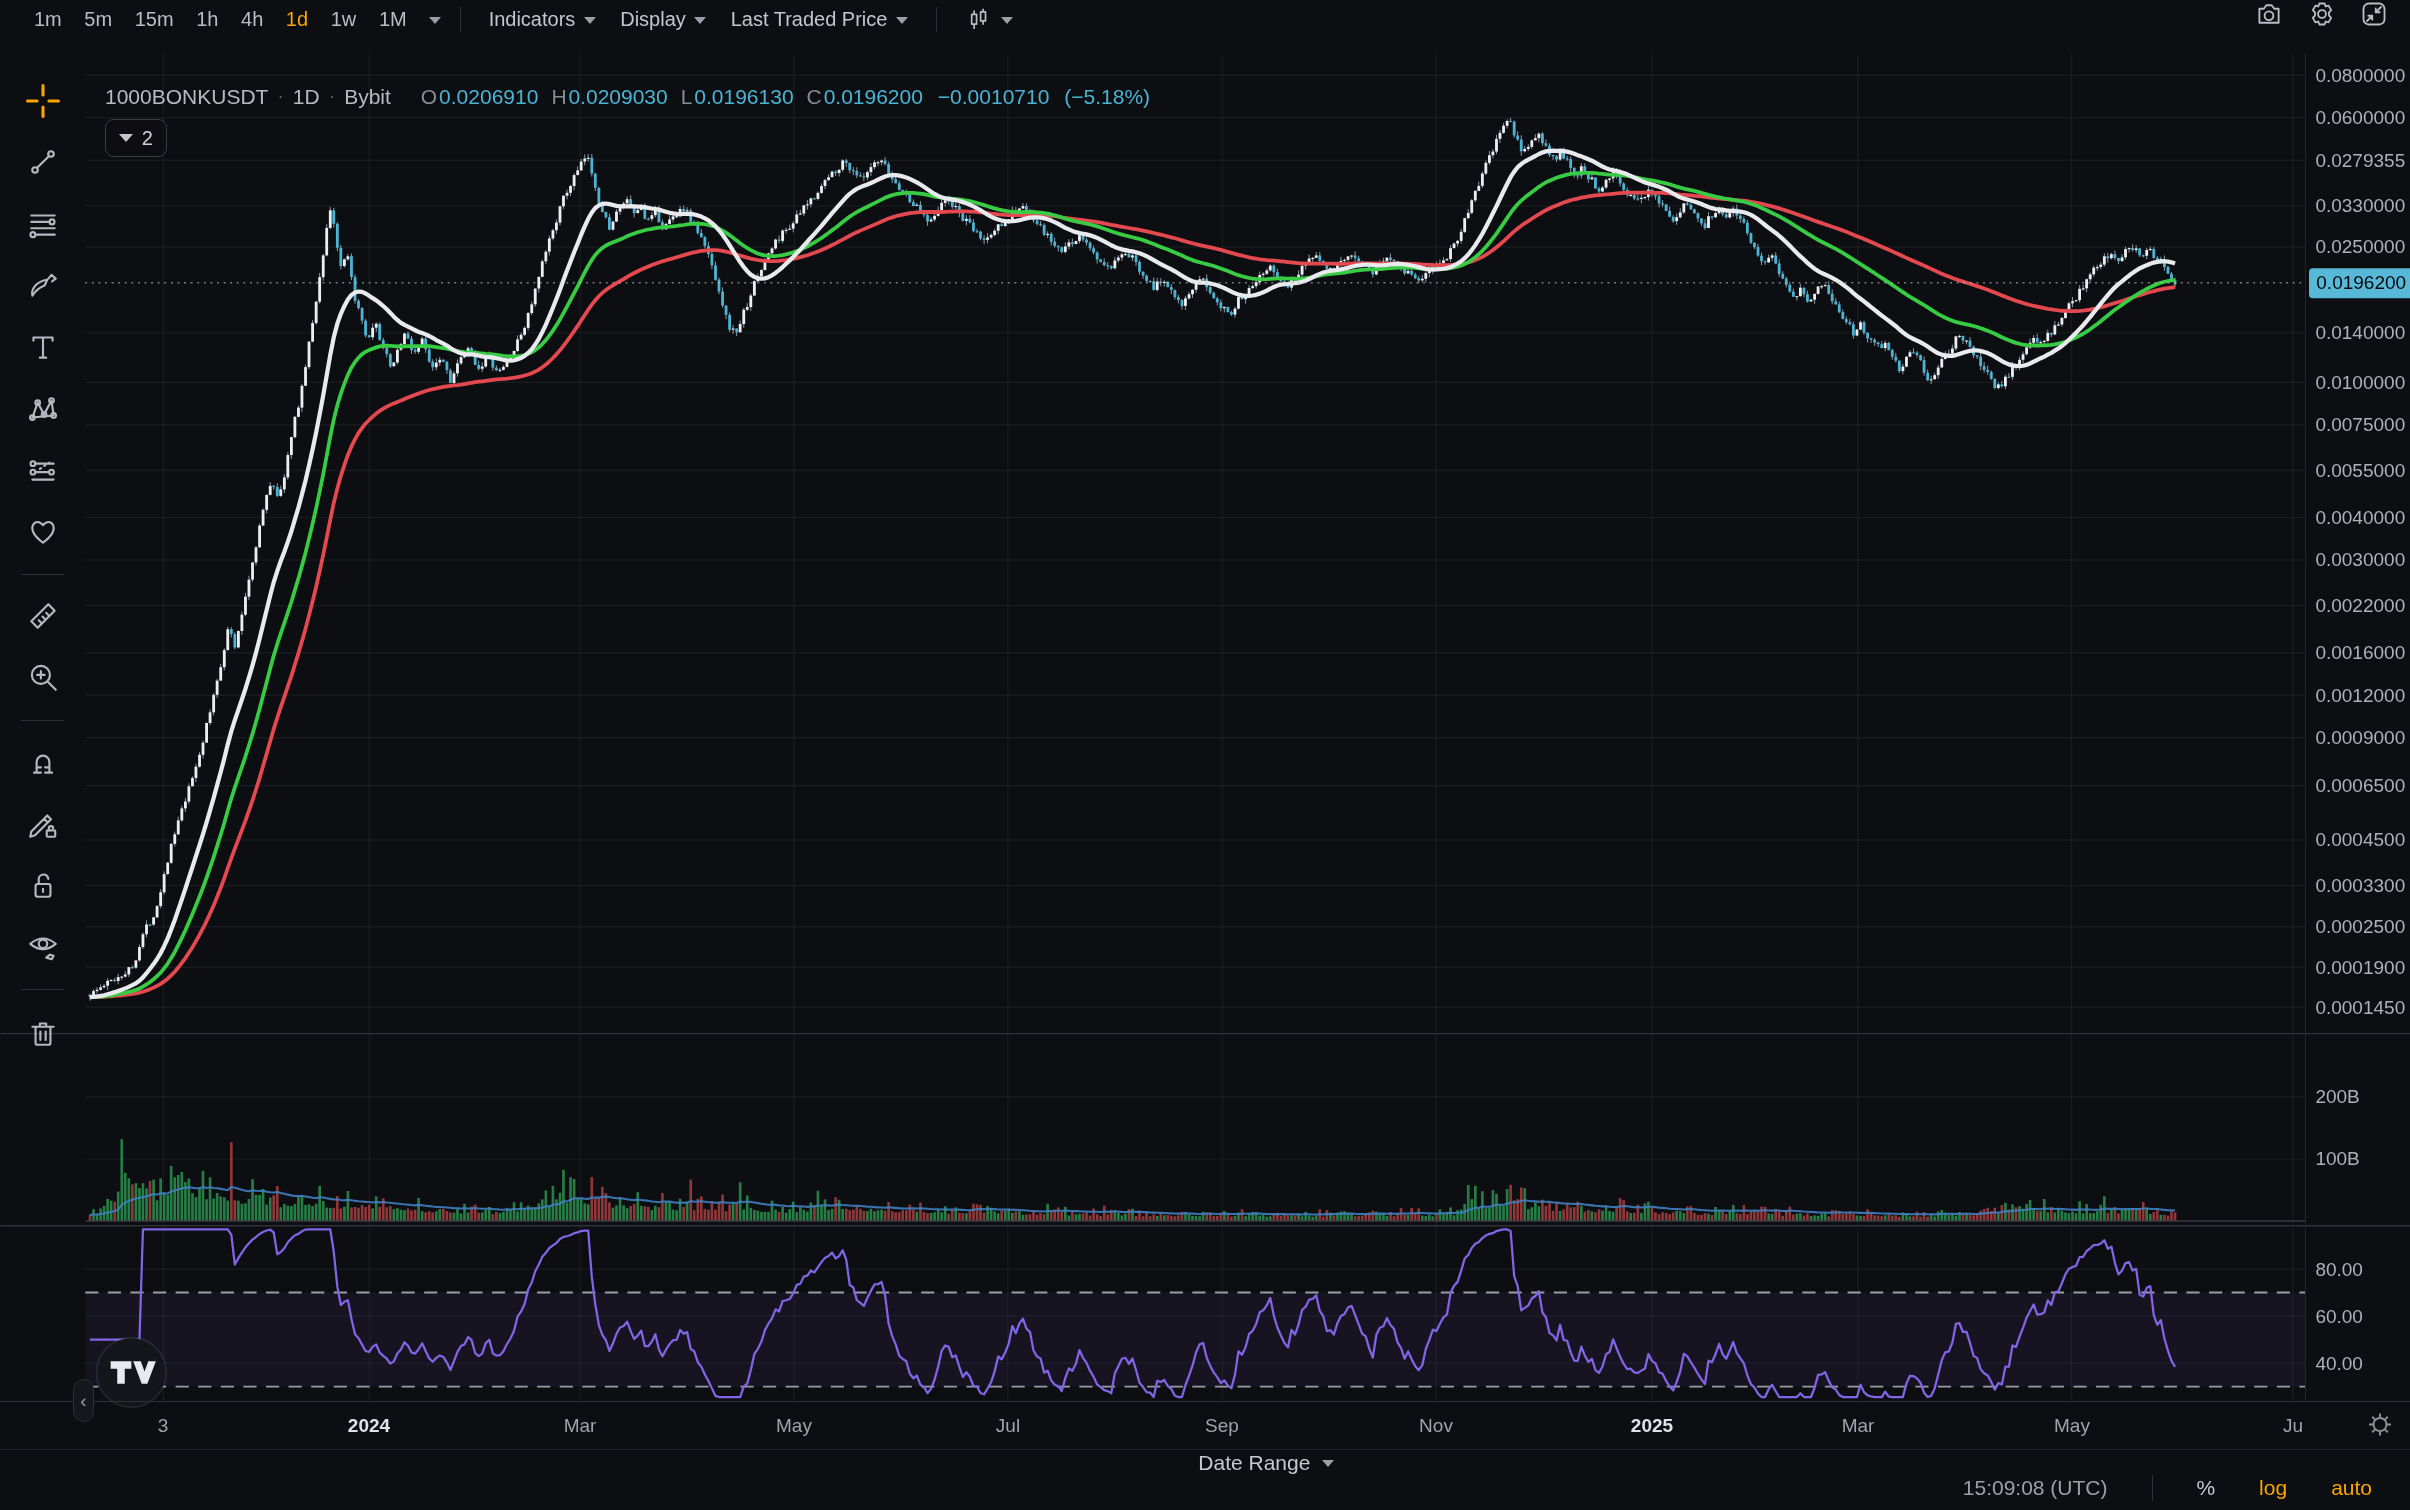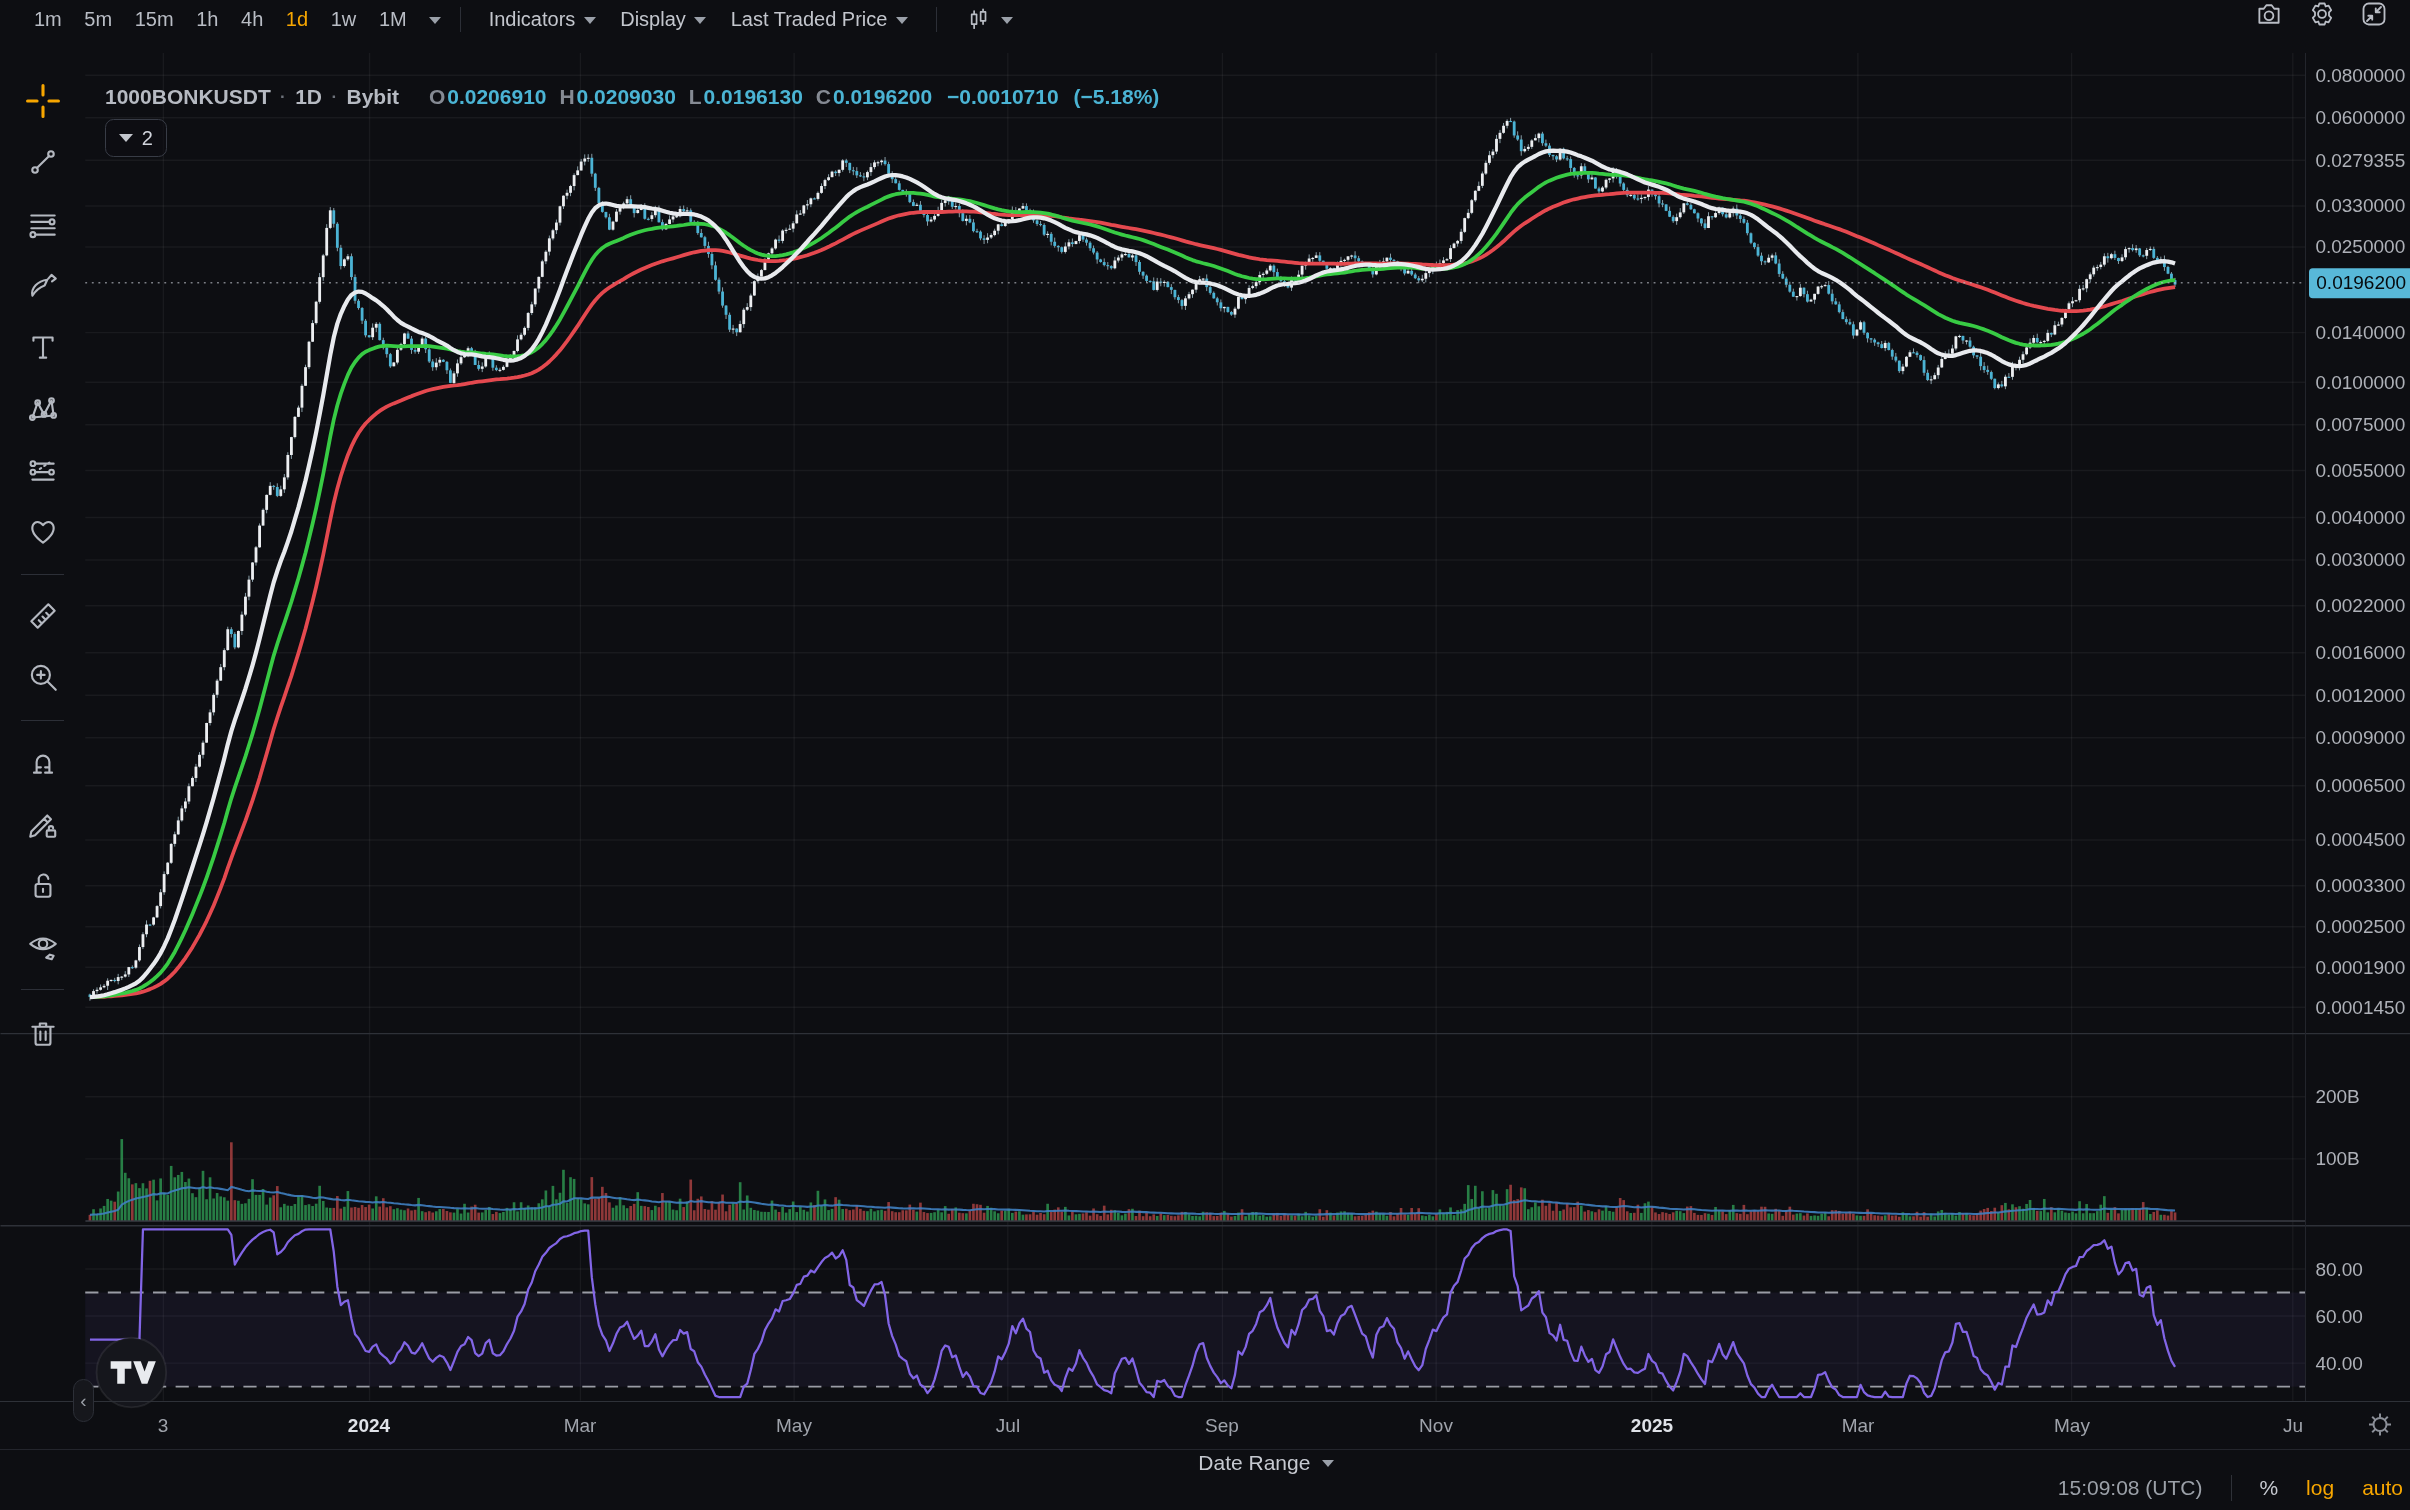--- a/index.html
+++ b/index.html
@@ -29,21 +29,21 @@
   .side-tool { width:53px; height:53px; margin-bottom:8.5px; display:flex; align-items:center;
                justify-content:center; border-radius:7.5px; cursor:pointer; }
   .side-tool svg { stroke:#b4b8c0; fill:none; stroke-width:2; stroke-linecap:round; stroke-linejoin:round; }
   .side-div { width:43px; height:0.9px; background:#2c2f37; margin:7.5px 0 15px 0; }
   .side-bottom { position:absolute; left:0; bottom:5.6px; width:85px; display:flex; justify-content:center; }
 
   
   .chart-svg { position:absolute; left:0; top:0; width:2411px; height:1510px; z-index:5; }
 
   .symbol-row { position:absolute; left:105px; top:85px; z-index:20; display:flex;
-                align-items:center; font-size:21px; white-space:nowrap;font-weight:bold; }
+                align-items:center; font-size:21px; white-space:nowrap; }
   .symbol-row .sym { color:#b6bac2; }
   .symbol-row .dot { color:#6d727b; margin:0 9.4px; font-size:17px; }
   .symbol-row .ohlc { margin-left:30px; display:flex; gap:13px; }
   .symbol-row .ohlc .lbl { color:#858a93; }
   .symbol-row .ohlc .val { color:#4bb4d4; margin-left:1.9px; }
   .collapse-btn { position:absolute; left:105px; top:119px; z-index:20; height:38px; min-width:62px;
                   border:0.9px solid #383c46; border-radius:8.5px; display:flex; align-items:center;
                   justify-content:center; gap:8.5px; color:#d1d4dc; font-size:20px; cursor:pointer;
                   background:rgba(13,14,18,.6); padding:0 11.3px; }
   .collapse-btn .chev { width:0; height:0; border-left:7.5px solid transparent; border-right:7.5px solid transparent;
@@ -68,21 +68,21 @@
                   background:#16171c; border:0.9px solid #2c2f37; border-radius:10.4px; color:#9ba0a8;
                   display:flex; align-items:center; justify-content:center; font-size:19px; cursor:pointer; }
 
   
   .bottombar { position:absolute; left:0; top:1451px; width:2411px; height:59px; z-index:20;
                display:flex; align-items:center; background:#0d0e12;flex-direction:column; }
   .daterange { margin-left:121px; display:flex; align-items:center; gap:11.3px; color:#c6c9d0;
                font-size:21px; cursor:pointer; }
   .daterange .chev { width:0; height:0; border-left:6.6px solid transparent; border-right:6.6px solid transparent;
                      border-top:7.5px solid #9aa0a9; }
-  .bb-right { margin-left:auto; display:flex; align-items:center; gap:28px; padding-right:8px; }
+  .bb-right { margin-left:auto; display:flex; align-items:center; gap:44px; padding-right:39px; }
   .bb-clock { color:#9ba0a8; font-size:21px; }
   .bb-sep { width:0.9px; height:26px; background:#2e3138; }
   .bb-pct { color:#c6c9d0; font-size:21px; cursor:pointer; }
   .bb-log,.bb-auto { color:#f7a600; font-size:21px; cursor:pointer; }
 </style>
 </head>
 <body>
 
 <div class="app">
 

